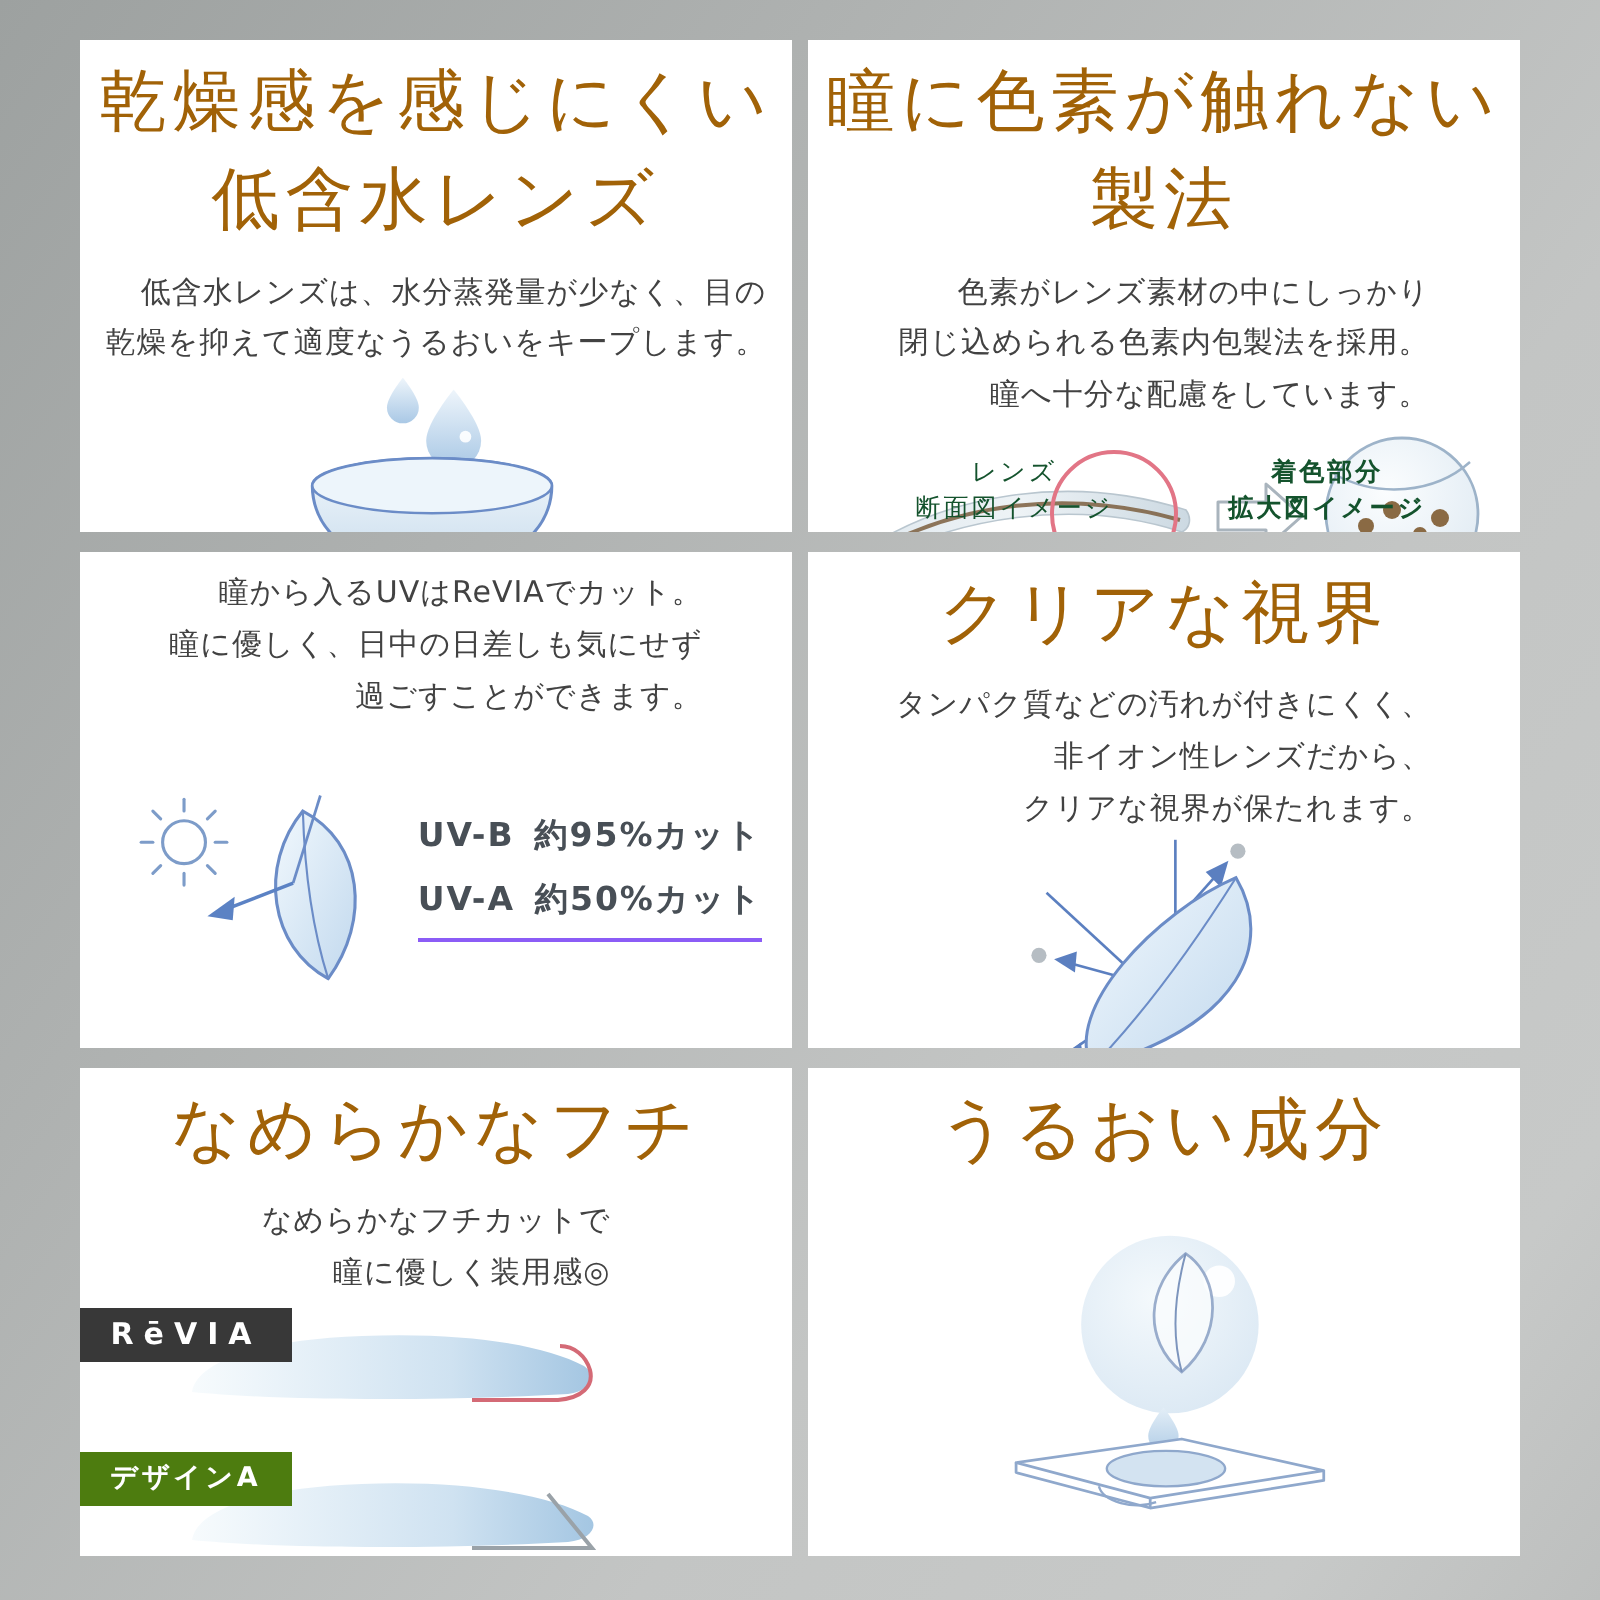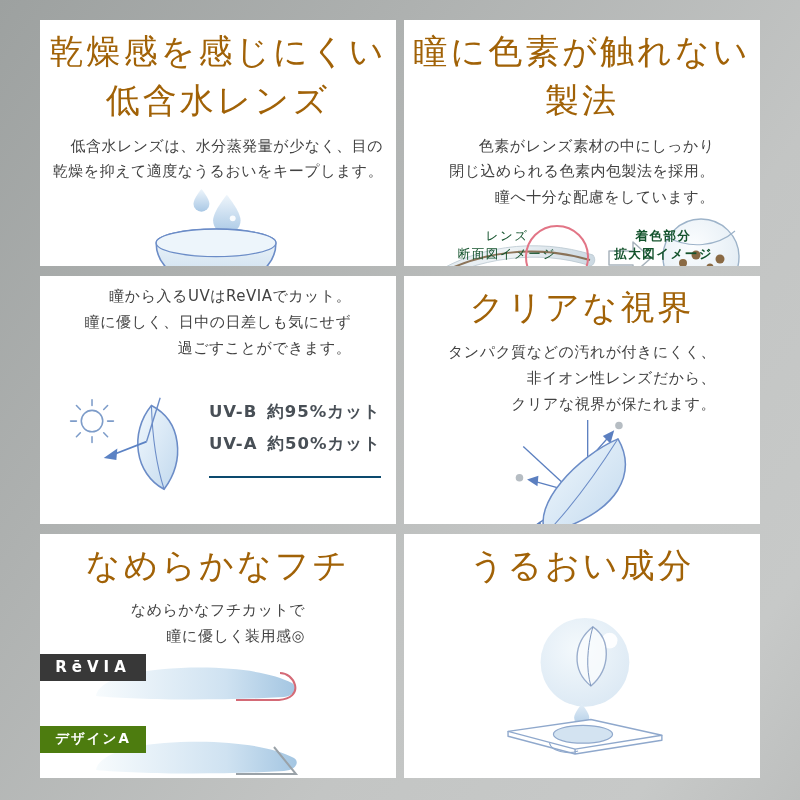--- a/index.html
+++ b/index.html
@@ -37,22 +37,22 @@
     position:absolute;bottom:2px;font-size:12.5px;color:#14532d;
     letter-spacing:1.5px;line-height:1.5;font-weight:500;
   }
   .diag-label span{display:block;}
   .diag-label.left{left:6%;width:44%;}
   .diag-label.right{left:54%;width:40%;font-weight:bold;}
   
   .uv-row{flex:1;display:flex;align-items:center;justify-content:center;width:100%;gap:4px;margin-top:2px;}
   .uv-stats{
     font-size:16.5px;font-weight:bold;color:#484f56;letter-spacing:1px;
-    line-height:1.95;text-align:left;border-bottom:2px solid #0c4a6e;
-    padding-bottom:16px;margin-top:-14px;
+    line-height:1.95;text-align:left;border-bottom:2px solid #8b5cf6;
+    padding-bottom:3px;margin-top:-14px;
   }
   .uv-stats .val{margin-left:10px;}
   
   .edge-rows{flex:1;display:flex;flex-direction:column;justify-content:center;gap:16px;width:100%;align-items:flex-start;margin-top:2px;}
   .edge-row{position:relative;width:268px;height:56px;}
   .edge-row svg{position:absolute;right:0;top:10px;}
   .badge{
     position:absolute;left:0;top:2px;width:106px;height:27px;
     display:flex;align-items:center;justify-content:center;
     color:#ffffff;font-weight:bold;z-index:2;

